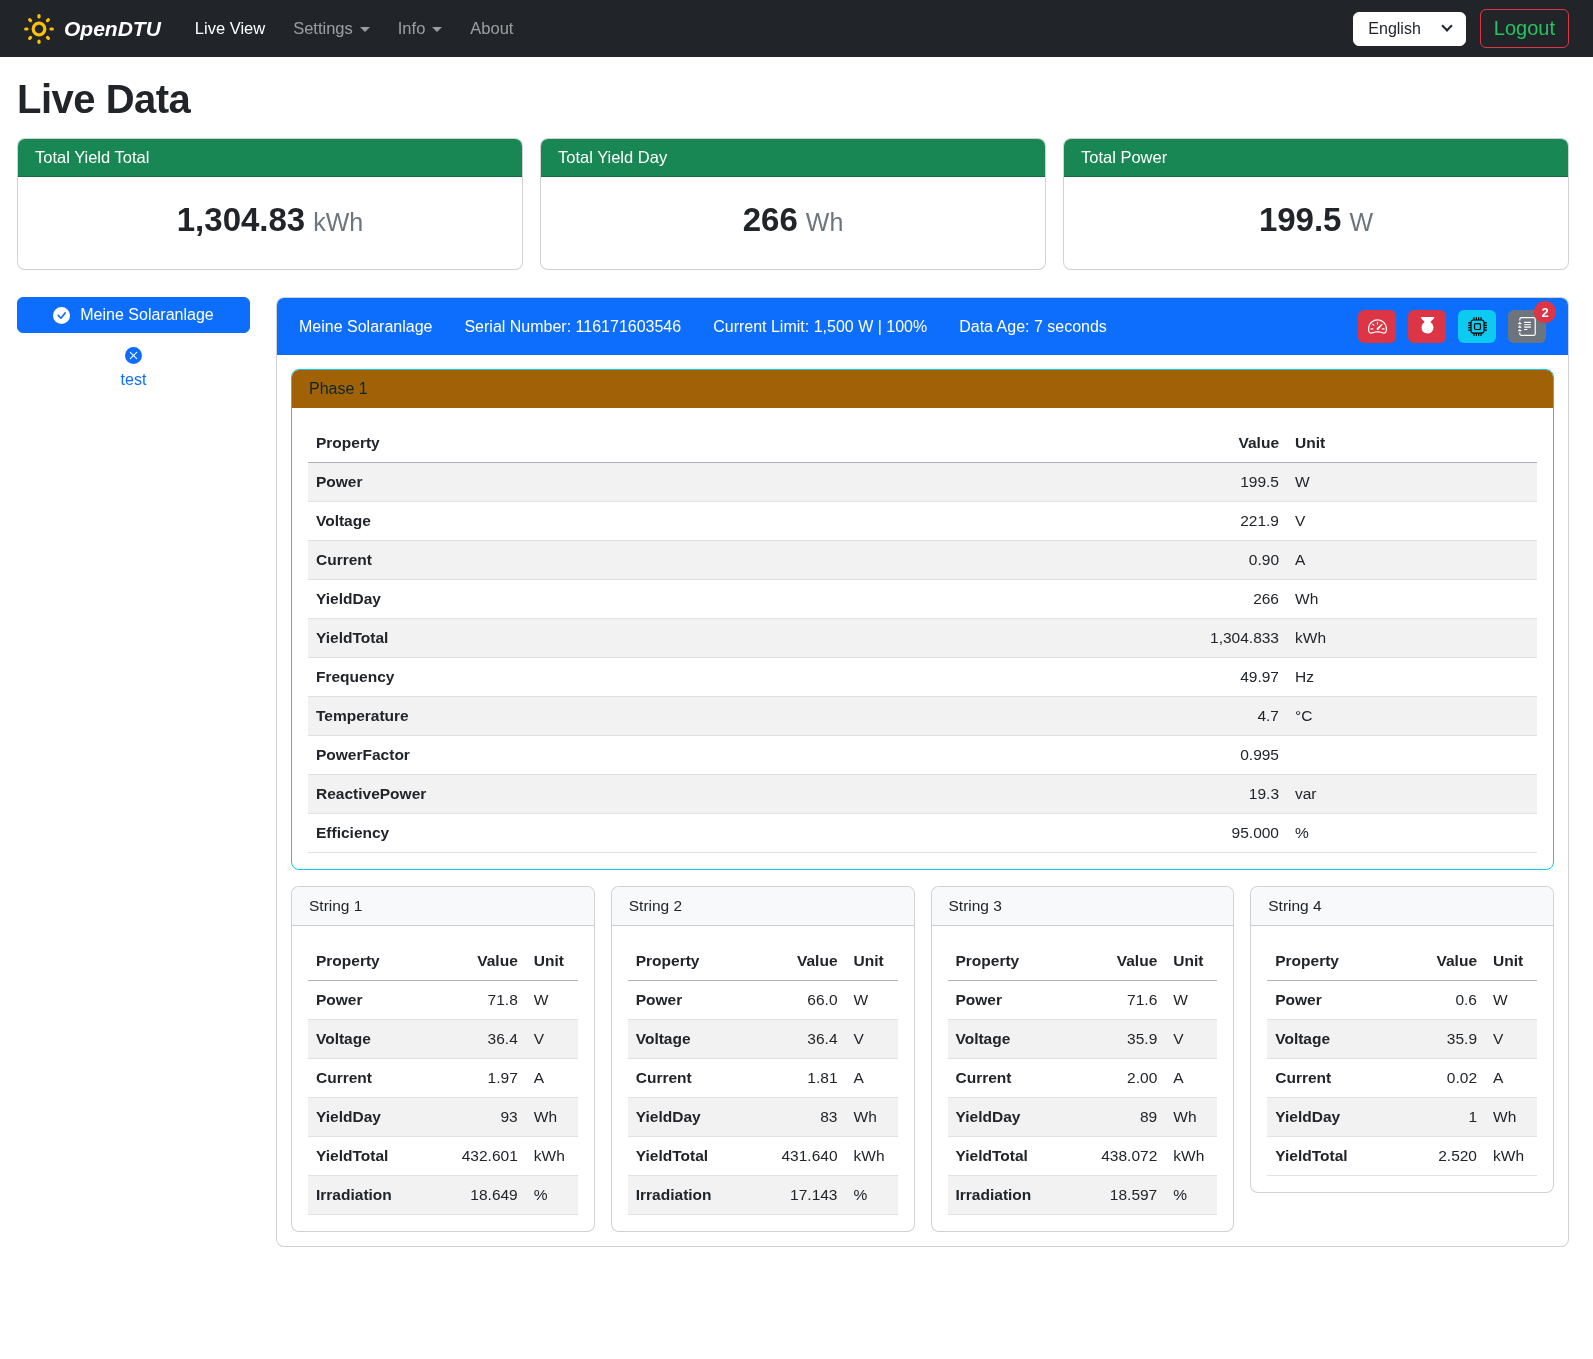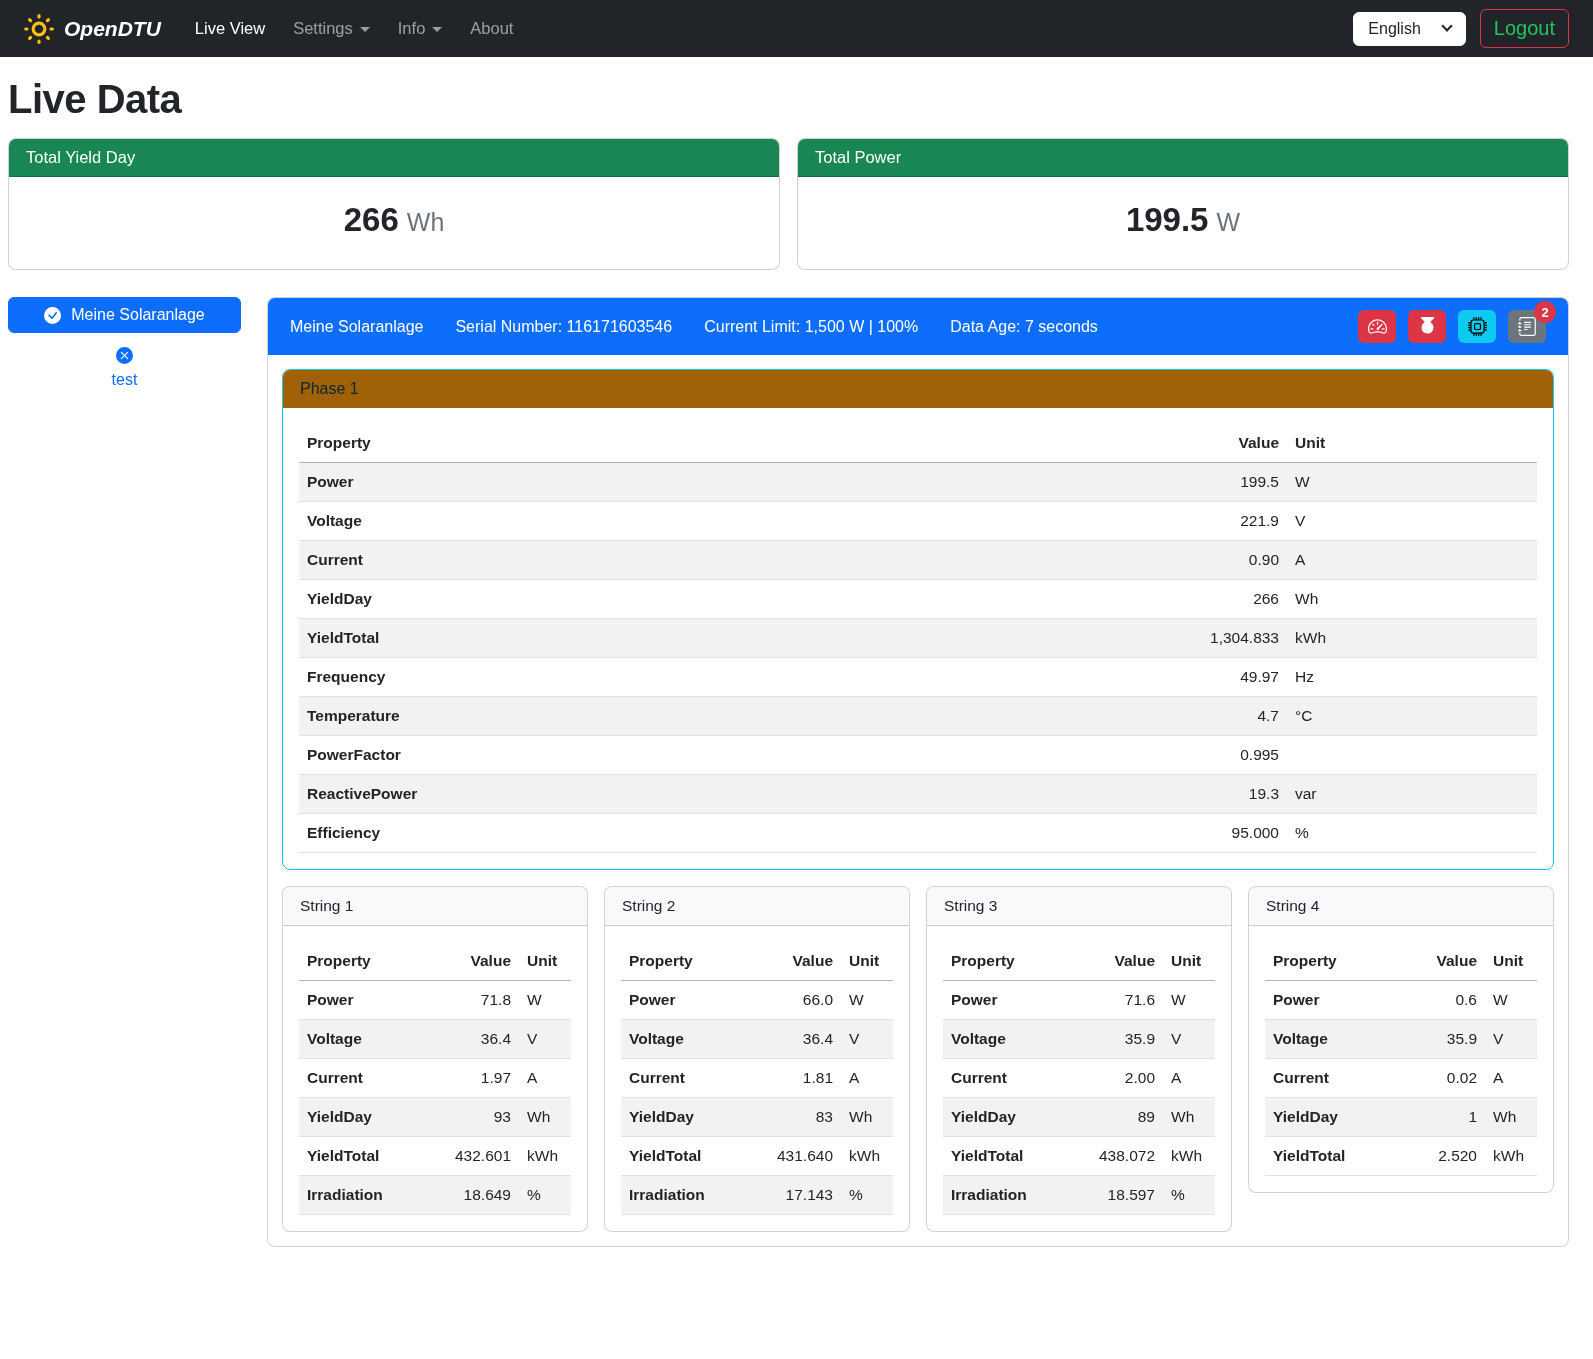--- a/index.html
+++ b/index.html
@@ -29,21 +29,21 @@
     font-size:16px; cursor:pointer; border:1px solid #fff;
   }
   .chev { width:8px; height:8px; border-right:2px solid #212529; border-bottom:2px solid #212529; transform:rotate(45deg); margin-top:-5px; }
   .logout-btn {
     background:transparent; color:#22c55e; border:1px solid #dc3545;
     border-radius:6px; padding:7px 13px; font-size:20px;
     font-family:inherit; cursor:pointer;
   }
 
   
-  .container { padding:14px 24px 0 8px; }
+  .container { padding:14px 24px 0 17px; }
   h1.page-title { font-size:40px; font-weight:600; margin:6px 0 16px 0; letter-spacing:-.5px; }
 
   .summary-row { display:flex; gap:17px; margin-bottom:27px; }
   .card { background:#fff; border:1px solid rgba(0,0,0,.18); border-radius:8px; }
   .summary-card { flex:1; overflow:hidden; }
   .summary-card .card-header {
     background:#198754; color:#fff; padding:9px 17px; font-size:16.5px;
     border-bottom:1px solid rgba(0,0,0,.18);
   }
   .summary-card .card-body { padding:24px 16px 30px 16px; text-align:center; }
@@ -162,20 +162,26 @@
     </div>
     <button class="logout-btn">Logout</button>
   </div>
 </nav>
 
 <div class="container">
   <h1 class="page-title">Live Data</h1>
 
   <div class="summary-row">
     <div class="card summary-card">
+      <div class="card-header">Total Yield Total</div>
+      <div class="card-body">
+        <span class="summary-value">1,304.83</span><span class="summary-unit">kWh</span>
+      </div>
+    </div>
+    <div class="card summary-card">
       <div class="card-header">Total Yield Day</div>
       <div class="card-body">
         <span class="summary-value">266</span><span class="summary-unit">Wh</span>
       </div>
     </div>
     <div class="card summary-card">
       <div class="card-header">Total Power</div>
       <div class="card-body">
         <span class="summary-value">199.5</span><span class="summary-unit">W</span>
       </div>

